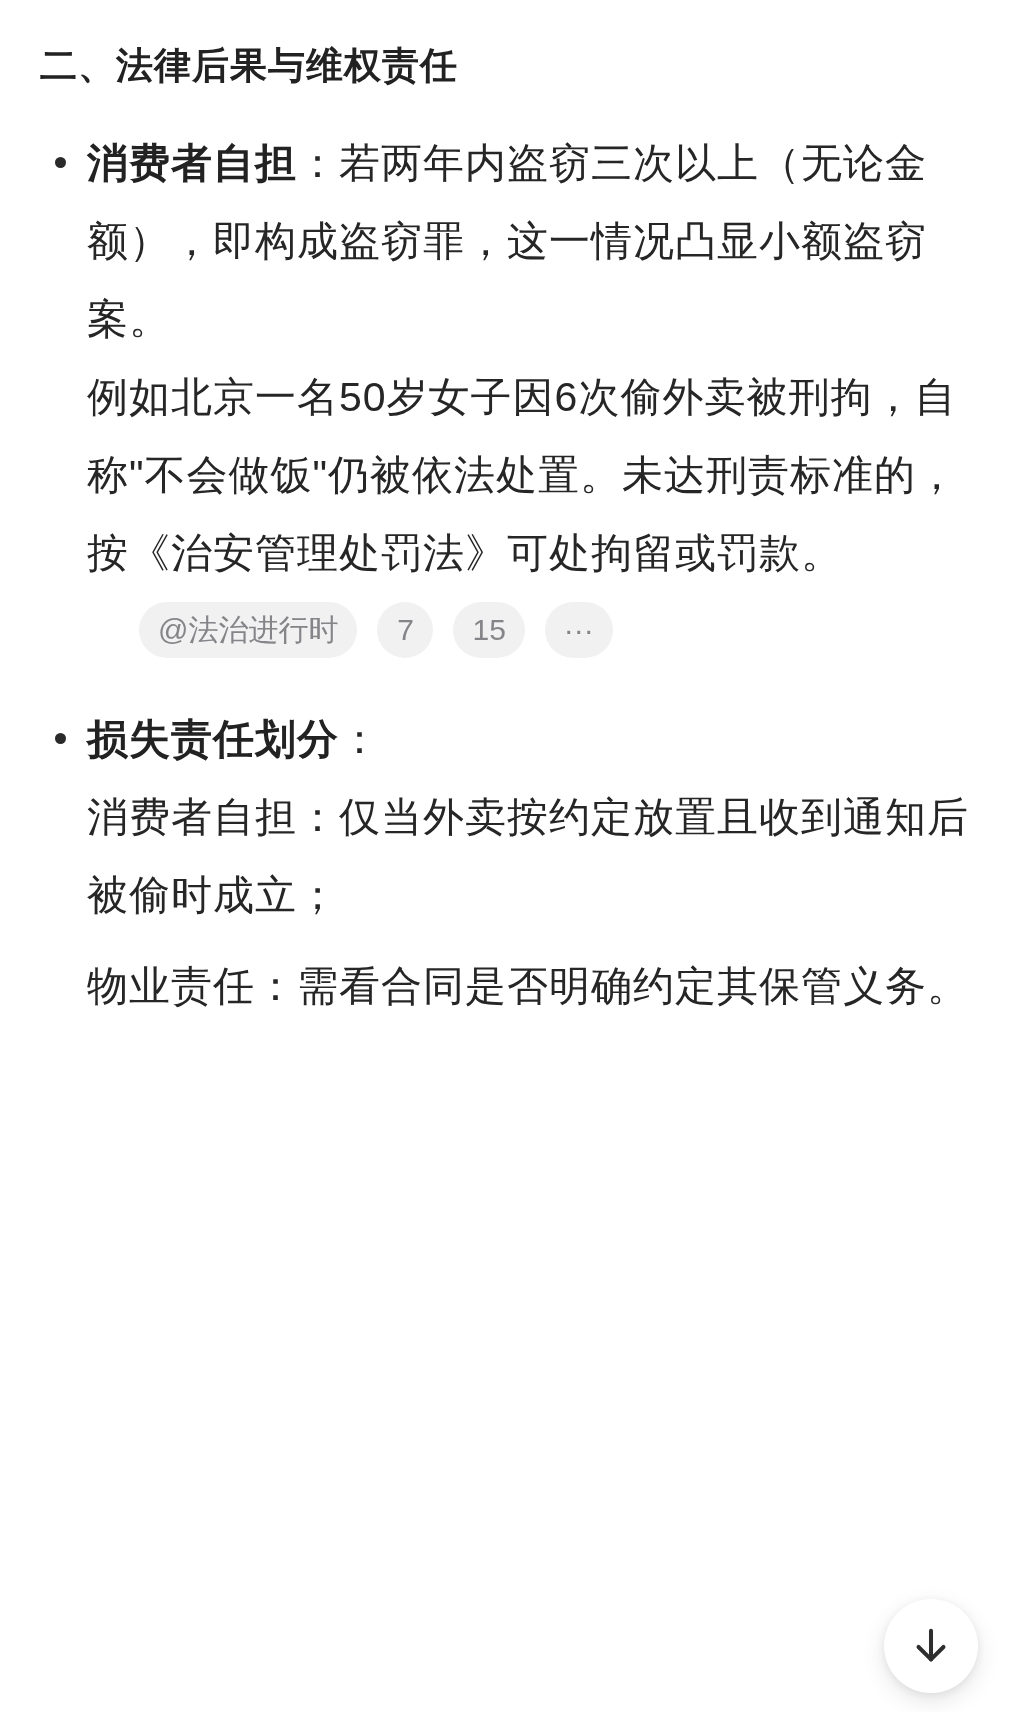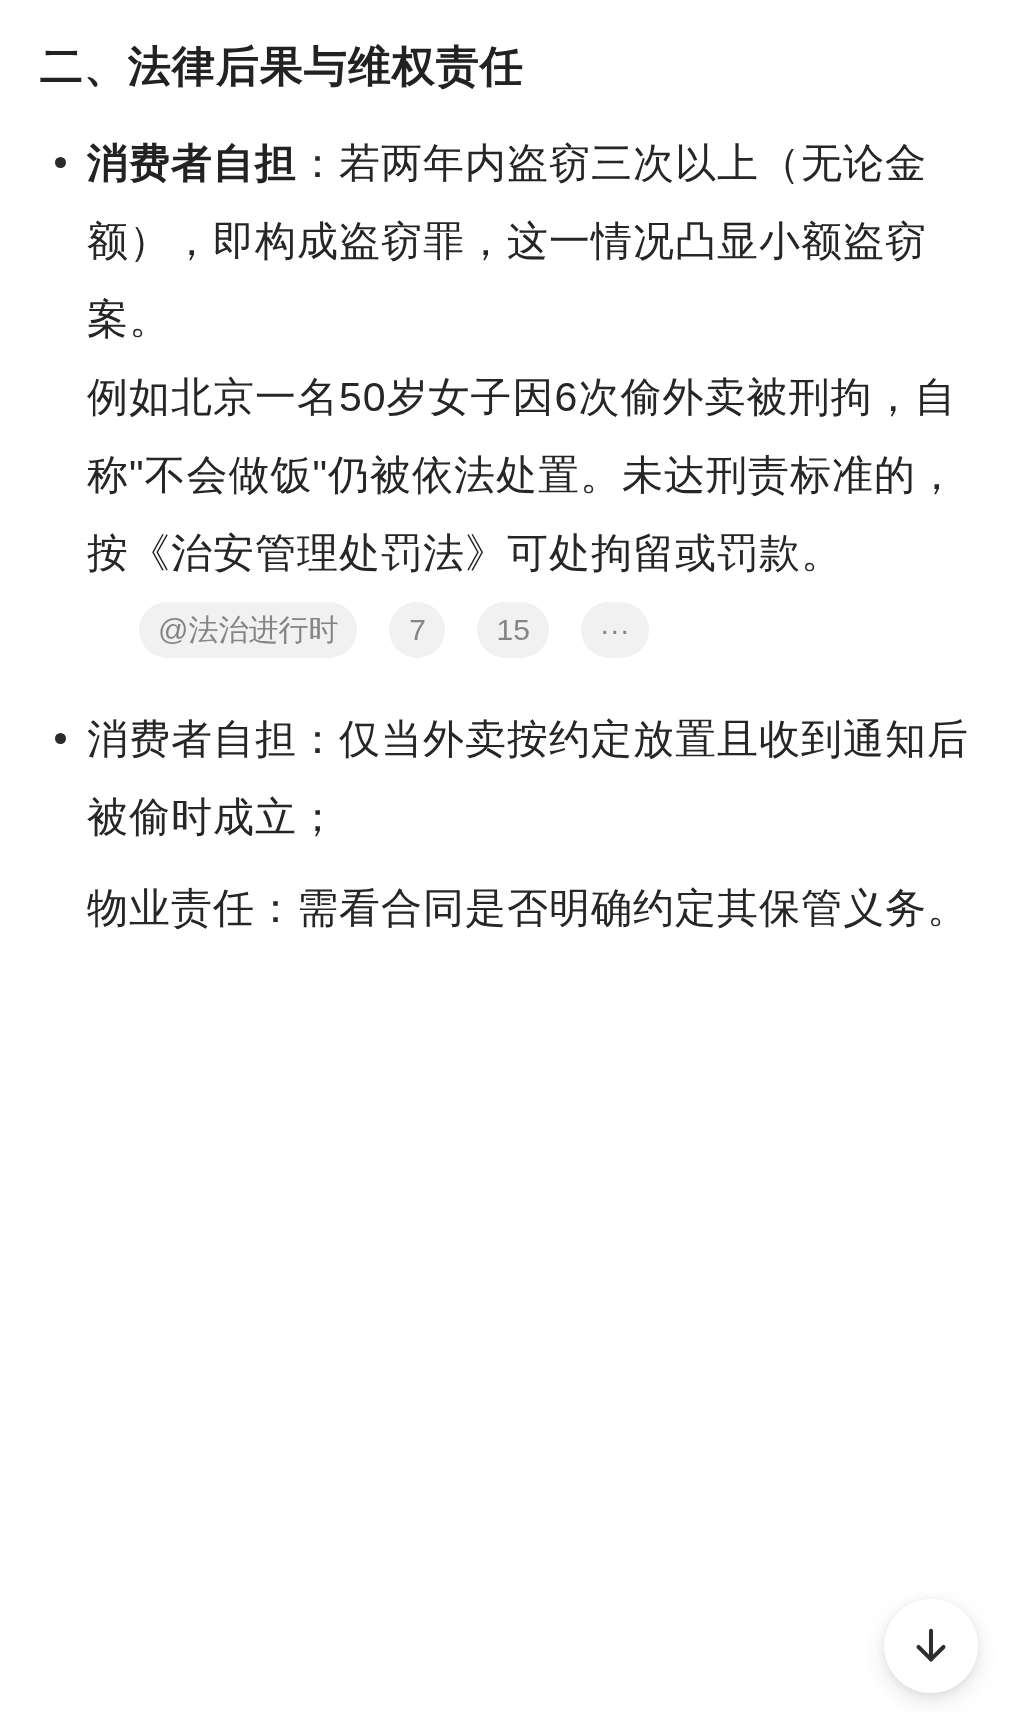--- a/index.html
+++ b/index.html
@@ -31,21 +31,21 @@
     line-height:1;
     letter-spacing:0;
     vertical-align:middle;
     cursor:pointer;
     user-select:none;
   }
   .para .badge { margin-left:14px; position:relative; top:-3px; }
 
   .heading {
     margin-top:26px;
-    font-size:43px;
+    font-size:37px;
     font-weight:700;
     line-height:78px;
     color:#222222;
   }
 
   .bullet-item { position:relative; padding-left:47px; }
   .bullet-item.first { margin-top:19px; }
   .bullet-item.second { margin-top:42px; }
   .bullet-dot {
     position:absolute;
@@ -54,21 +54,21 @@
     width:11px;
     height:11px;
     border-radius:50%;
     background:#2a2a2a;
   }
   .term { font-weight:700; color:#222222; }
 
   .badge-row {
     display:flex;
     align-items:center;
-    gap:32px;
+    gap:20px;
     margin:10px 0 0 52px;
   }
 
   .sub-para + .sub-para { margin-top:13px; }
 
   .fab-halo {
     position:absolute;
     right:-10px;
     bottom:-34px;
     width:250px;
@@ -117,20 +117,23 @@
     <div class="badge-row">
       <span class="badge">@法治进行时</span>
       <span class="badge">7</span>
       <span class="badge">15</span>
       <span class="badge">···</span>
     </div>
   </div>
 
   <div class="bullet-item second">
     <span class="bullet-dot"></span>
+    <p class="para">
+      <span class="term">损失责任划分</span><span>：</span>
+    </p>
     <p class="para pre sub-para">消费者自担：仅当外卖按约定放置且收到通知后
 被偷时成立；</p>
     <p class="para pre sub-para">物业责任：需看合同是否明确约定其保管义务。</p>
   </div>
 
 </div>
 
 <div class="fab-halo"></div>
 <button class="fab">
   <span>

